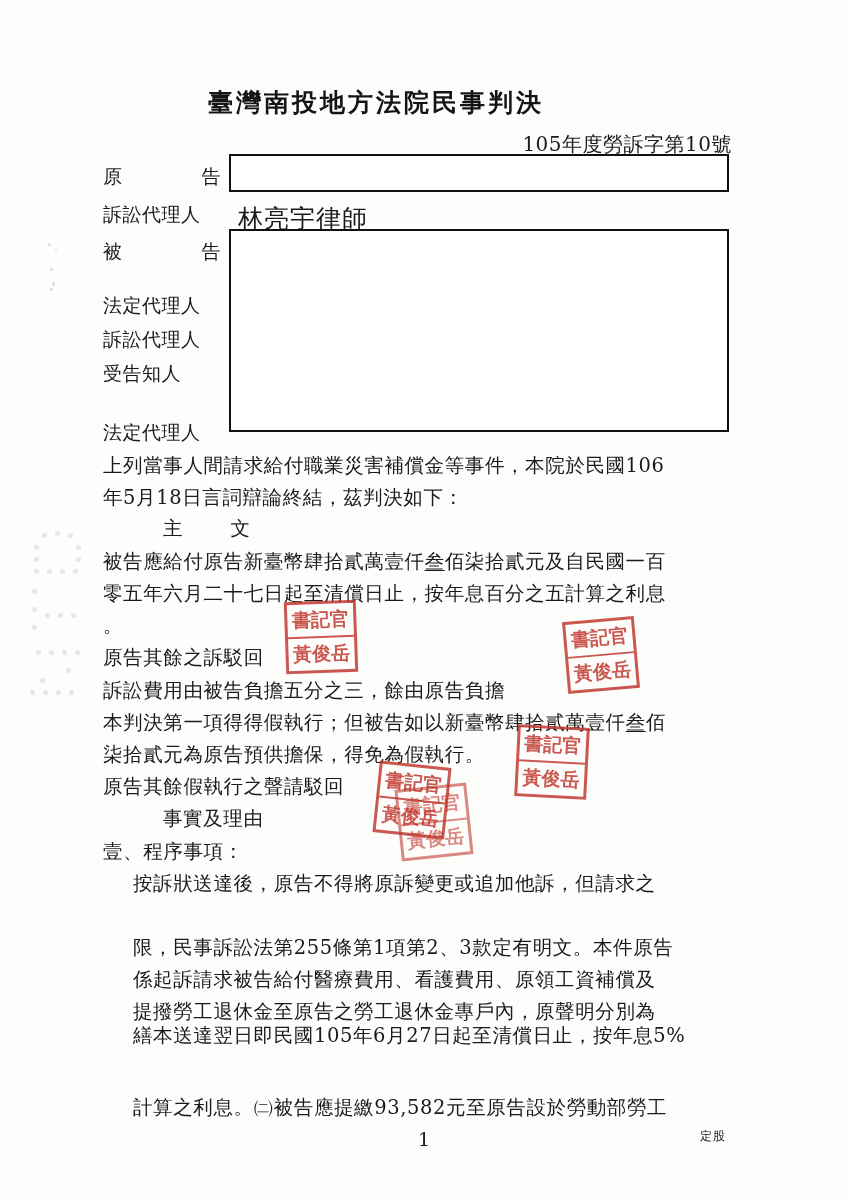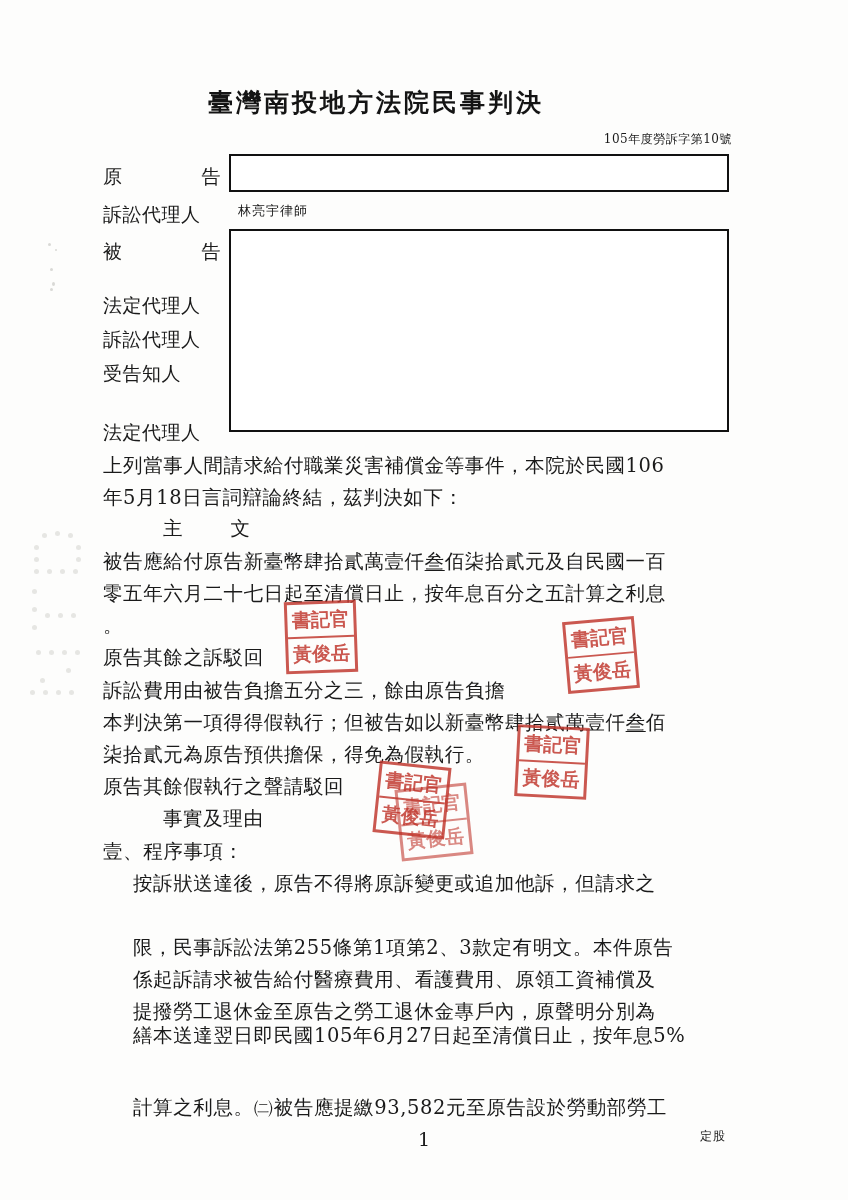--- a/index.html
+++ b/index.html
@@ -19,37 +19,37 @@
   .title{
     position:absolute;top:86px;left:0;width:752px;
     text-align:center;
     font-size:25px;letter-spacing:3px;
     font-weight:600;
     color:#141414;
   }
   .caseno{
     position:absolute;top:131px;left:0;width:732px;
     text-align:right;
-    font-size:12px;letter-spacing:.5px;
+    font-size:20px;letter-spacing:.5px;
   }
 
   
   .plabel{
     position:absolute;left:103px;
     font-size:19px;letter-spacing:.5px;
     white-space:nowrap;
   }
   .wide{display:inline-block;width:118px;}
   .wide span{display:inline-block;}
   .wide .a{}
   .wide .b{float:right;}
 
   .pvalue{
     position:absolute;
-    font-size:13px;letter-spacing:1px;
+    font-size:25px;letter-spacing:1px;
   }
 
   
   .redbox{
     position:absolute;
     background:#ffffff;
     border:2.5px solid #111;
     box-sizing:border-box;
   }
 

